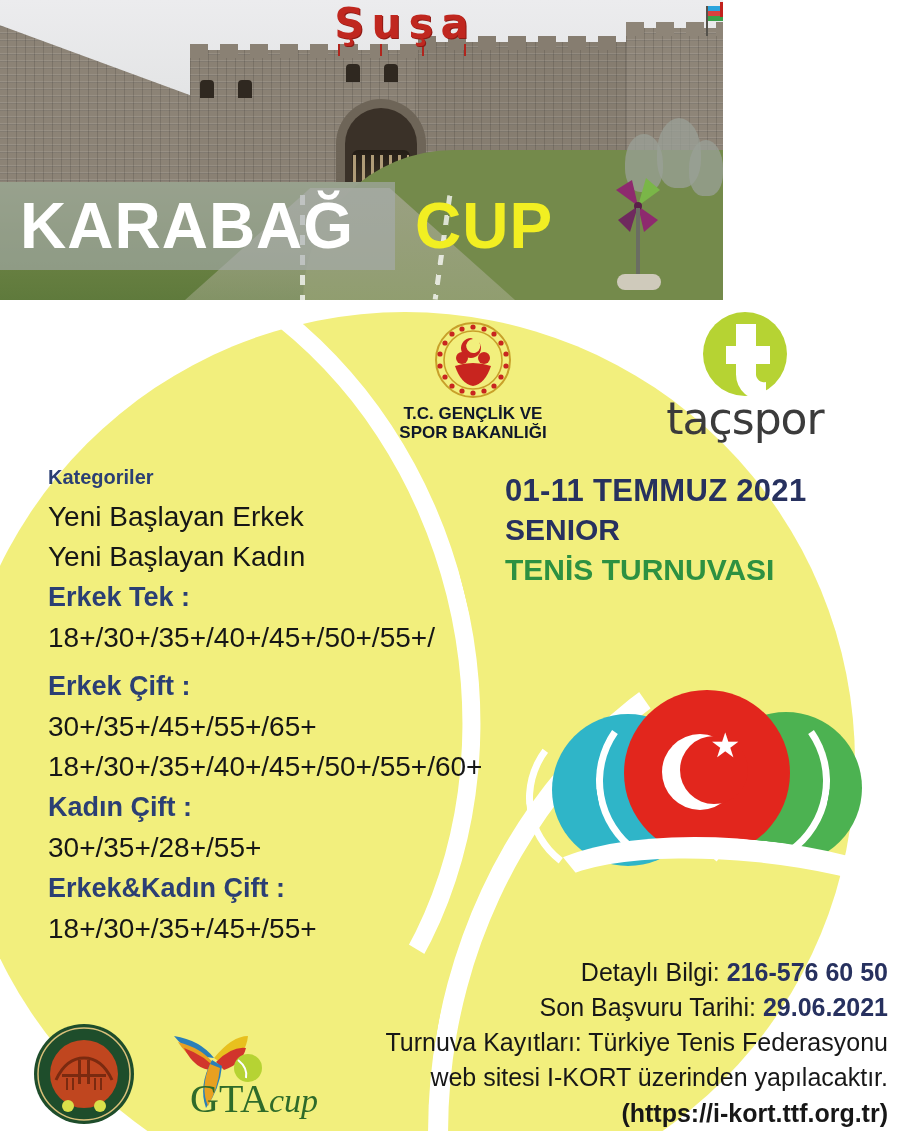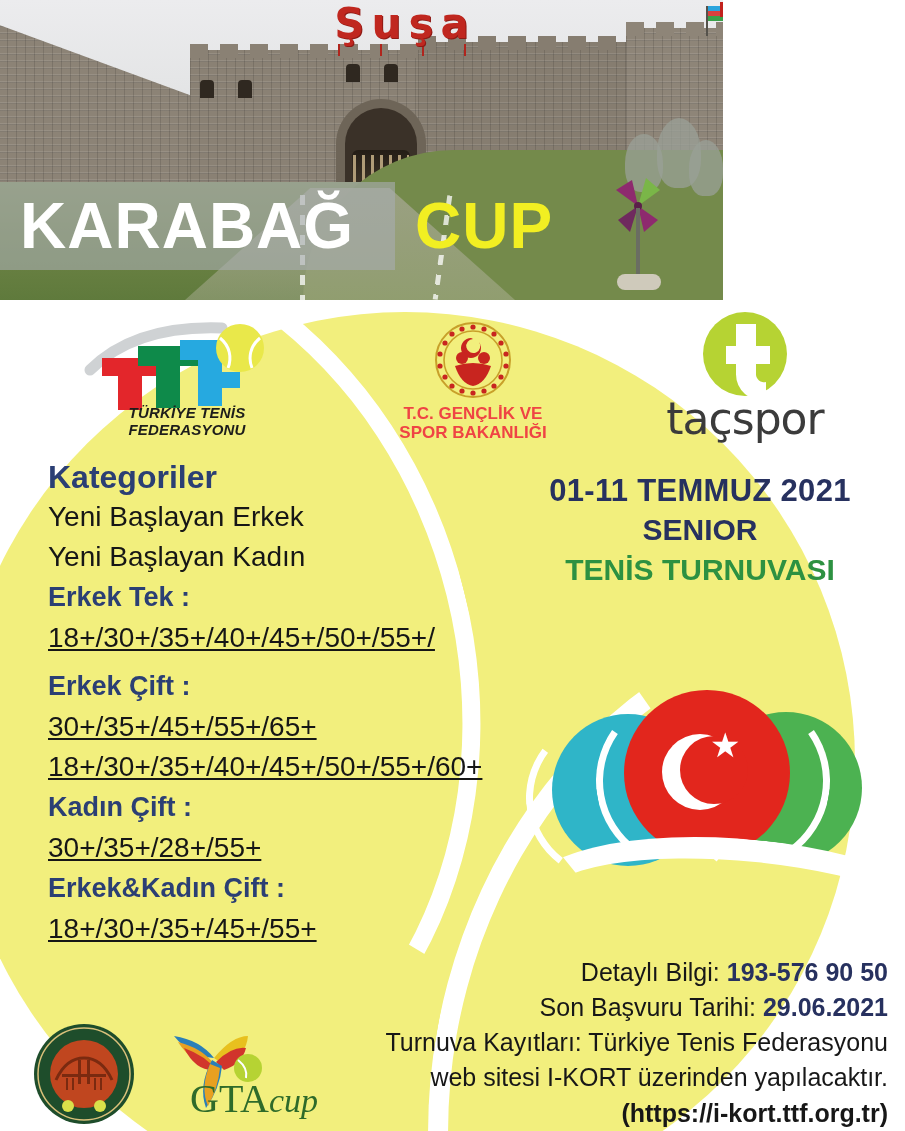--- a/index.html
+++ b/index.html
@@ -192,62 +192,60 @@
     color:#1d1d1b;
   }
 
   .gsb-logo { position:absolute; left:378px; top:20px; width:190px; height:122px; }
   .gsb-name {
     position:absolute; left:0; bottom:0; width:190px;
     text-align:center;
     font-family:"Liberation Sans", sans-serif;
     font-weight:700;
     font-size:17px; line-height:19px;
-    color:#ef4444;
+    color:#0f172a;
   }
 
   .tac-logo { position:absolute; left:640px; top:12px; width:210px; height:130px; }
   .tac-name {
     position:absolute; left:0; bottom:0; width:210px;
     text-align:center;
     font-family:"DejaVu Sans", sans-serif;
     font-weight:400;
     font-size:44px; line-height:46px;
     color:#3b3b3b;
     letter-spacing:-1px;
   }
 
   
   .cats {
     position:absolute; left:48px; top:457px; width:500px;
     font-family:"Liberation Sans", sans-serif;
   }
   .cat-head {
-    font-weight:700; font-size:32px; line-height:40px;
+    font-weight:700; font-size:20px; line-height:40px;
     color:#2b3f74;
   }
   .cat-line {
     font-weight:400; font-size:28px; line-height:40px;
     color:#161616;
   }
   .cat-label {
     font-weight:700; font-size:27px; line-height:41px;
     color:#2b3f74;
   }
   .cat-vals {
     font-weight:400; font-size:28px; line-height:40px;
     color:#161616;
-    text-decoration:underline;
   }
   .spacer-sm { height:8px; }
 
   
   .datebox {
     position:absolute; left:505px; top:472px; width:390px;
-    text-align:center;
     font-family:"Liberation Sans", sans-serif;
   }
   .date-main {
     font-weight:700; font-size:31px; line-height:38px; color:#27315f;
     letter-spacing:.3px;
   }
   .date-senior {
     font-weight:700; font-size:30px; line-height:40px; color:#27315f;
   }
   .date-tournament {
@@ -391,32 +389,20 @@
 
   <div class="body-area">
     <div class="ball-big"></div>
     <div class="ball-seam-a"></div>
     <div class="ball-seam-b"></div>
     <div class="white-wedge-tr"></div>
   </div>
 
   <div class="logos">
 
-    <div class="ttf-logo">
-      <svg width="230" height="100" viewBox="0 0 230 100">
-        <path d="M18 52 C50 20, 95 8, 150 10" stroke="#cfd2d4" stroke-width="11" fill="none" stroke-linecap="round"></path>
-        <path d="M30 40 L88 40 L88 58 L70 58 L70 92 L46 92 L46 58 L30 58 Z" fill="#e3262b"></path>
-        <path d="M66 28 L128 28 L128 48 L108 48 L108 90 L84 90 L84 48 L66 48 Z" fill="#0e8a4a"></path>
-        <path d="M108 22 L170 22 L170 42 L150 42 L150 54 L168 54 L168 70 L150 70 L150 88 L126 88 L126 42 L108 42 Z" fill="#26a9e0"></path>
-        <circle cx="168" cy="30" r="24" fill="#e9e84a"></circle>
-        <path d="M148 20 C158 28, 160 40, 156 50" stroke="#ffffff" stroke-width="3" fill="none"></path>
-        <path d="M188 20 C178 28, 176 40, 180 50" stroke="#ffffff" stroke-width="3" fill="none"></path>
-      </svg>
-      <div class="ttf-name">TÜRKİYE TENİS FEDERASYONU</div>
-    </div>
 
     <div class="gsb-logo">
       <svg width="190" height="82" viewBox="0 0 190 82">
         <g transform="translate(95,40)">
           <circle r="37" fill="none" stroke="#c8a02a" stroke-width="2"></circle>
           <circle r="29" fill="none" stroke="#c8a02a" stroke-width="1.6"></circle>
           <g fill="#c8251f">
             <circle cx="0" cy="-33" r="2.6"></circle>
               <circle cx="11" cy="-31" r="2.6"></circle>
             <circle cx="21" cy="-26" r="2.6"></circle>
@@ -532,21 +518,21 @@
       <path d="M50 44 q-10 24 -2 42 q10 -18 12 -38 Z" fill="#e8a020"></path>
       <circle cx="88" cy="48" r="14" fill="#b6d333"></circle>
       <path d="M78 40 q10 8 8 18" stroke="#ffffff" stroke-width="2" fill="none"></path>
     </svg>
     <div class="gta-text"><span>GTA</span><span class="gta-cup">cup</span></div>
   </div>
 
   <div class="contact">
     <div class="c-row">
       <span>Detaylı Bilgi:</span>
-      <span class="c-strong">193-576 90 50</span>
+      <span class="c-strong">216-576 60 50</span>
     </div>
     <div class="c-row">
       <span>Son Başvuru Tarihi:</span>
       <span class="c-strong">29.06.2021</span>
     </div>
     <div class="c-row">Turnuva Kayıtları: Türkiye Tenis Federasyonu</div>
     <div class="c-row">web sitesi I-KORT üzerinden yapılacaktır.</div>
     <div class="c-url">(https://i-kort.ttf.org.tr)</div>
   </div>
 

